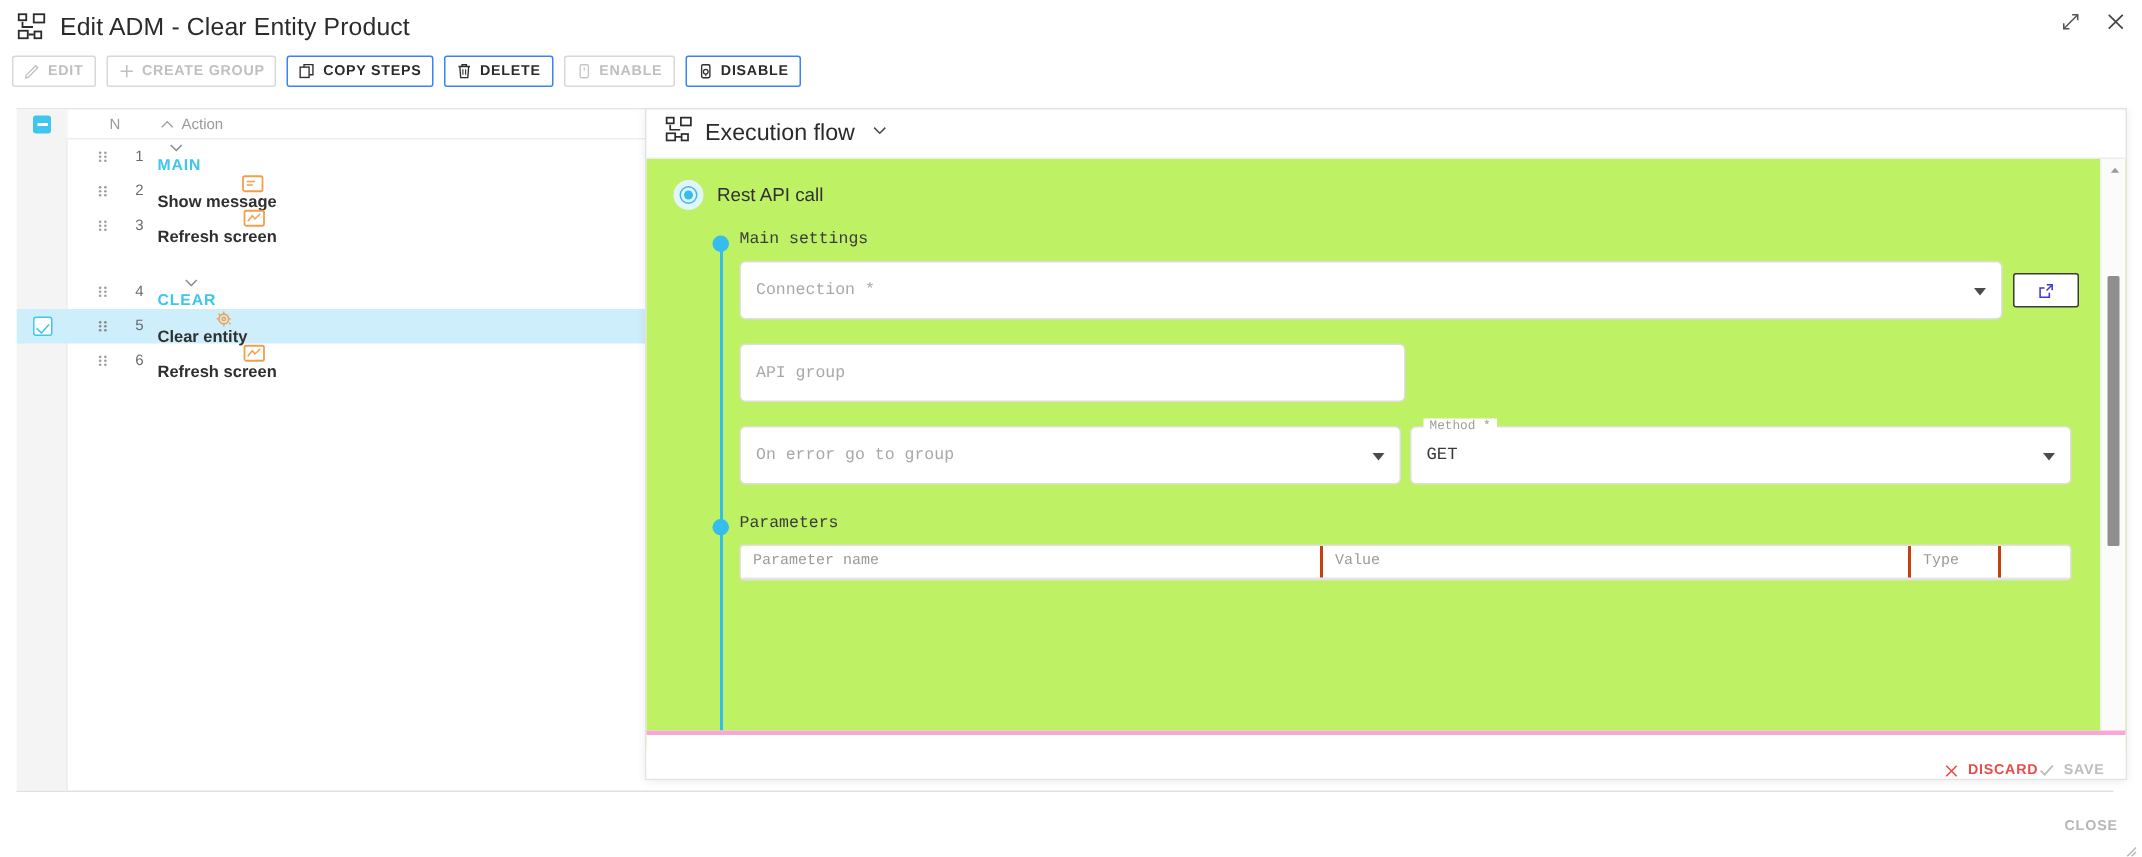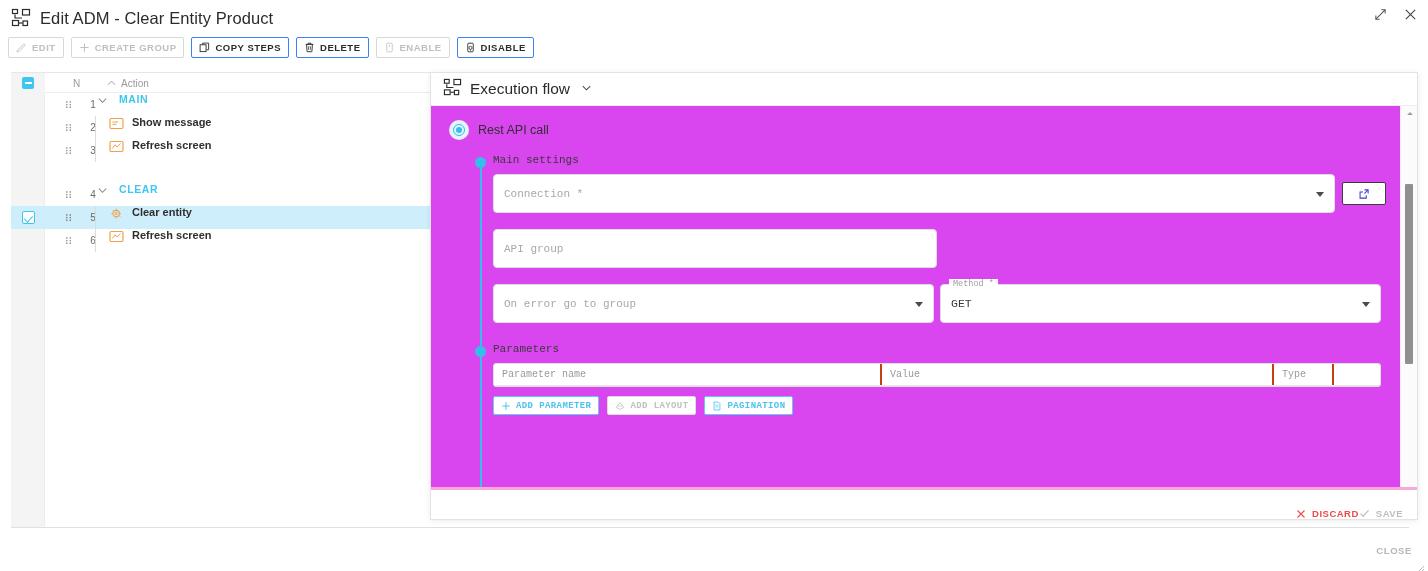--- a/index.html
+++ b/index.html
@@ -116,22 +116,22 @@
   .row .drag {
     position: absolute; left: 54px; top: 0; height: 23px;
     display: flex; align-items: center; cursor: grab;
   }
   .row .num {
     position: absolute; left: 76px; top: 0; width: 12px; height: 23px;
     display: flex; align-items: center; justify-content: center;
     font-size: 10px; color: #6b6b6b;
   }
   .row .content {
-    position: absolute; left: 84px; top: 0; height: 23px;
-    display: flex; align-items: flex-start;
+    position: absolute; left: 94px; top: 0; height: 23px;
+    display: flex; align-items: flex-end; flex-direction: column;
   }
   .chev {
     width: 14px; height: 14px; margin-right: 10px;
     display: flex; align-items: center; justify-content: center;
   }
   .grp-label {
     font-size: 10.5px; font-weight: bold; color: #3ec6ee; letter-spacing: .6px;
   }
   .tree-bar {
     width: 1px; height: 23px; background: #dcdcdc; margin-right: 13px;
@@ -153,21 +153,21 @@
     padding-left: 12px; gap: 8px;
     border-bottom: 1px solid #ededed;
   }
   .dlg-head .t {
     font-size: 15.5px; color: #2b2b2b;
   }
   .dlg-body {
     position: relative;
     height: 394px;
     overflow: hidden;
-    background: #d946ef;
+    background: #bef264;
   }
   .dlg-scroll-area {
     position: absolute; left: 0; top: 0; right: 18px; bottom: 0;
     padding: 0;
   }
   .step-head {
     display: flex; align-items: center; gap: 9px;
     padding: 14px 0 0 18px;
   }
   .radio-outer {
@@ -639,42 +639,20 @@
 
           <div class="ptable" style="width:888px; margin-top:6px;">
             <div class="pt-head">
               <div class="pt-th" style="width:388px;">Parameter name</div>
               <div class="pt-th" style="width:392px;">Value</div>
               <div class="pt-th" style="width:60px;">Type</div>
               <div class="pt-th" style="width:46px;"></div>
             </div>
           </div>
 
-          <div class="pbtns">
-            <div class="pbtn">
-              <svg viewBox="0 0 12 12" width="10" height="10">
-                <path d="M6 1.5 V10.5 M1.5 6 H10.5" fill="none" stroke="#4bc3ef" stroke-width="1.2"></path>
-              </svg>
-              <span>ADD PARAMETER</span>
-            </div>
-            <div class="pbtn disabled">
-              <svg viewBox="0 0 12 12" width="10" height="10">
-                <path d="M1.5 7.5 L6 1.8 L10.5 7.5 L6 10.2 Z" fill="none" stroke="#c0c0c0" stroke-width="1"></path>
-                <path d="M3 6 L8.4 6" stroke="#c0c0c0" stroke-width=".8" fill="none"></path>
-              </svg>
-              <span>ADD LAYOUT</span>
-            </div>
-            <div class="pbtn">
-              <svg viewBox="0 0 12 12" width="10" height="10">
-                <path d="M2.5 1.2 H7.5 L9.5 3.2 V10.8 H2.5 Z" fill="none" stroke="#4bc3ef" stroke-width="1"></path>
-                <path d="M4.2 5 H7.8 M4.2 7 H7.8" stroke="#4bc3ef" stroke-width=".8" fill="none"></path>
-              </svg>
-              <span>PAGINATION</span>
-            </div>
-          </div>
         </div>
 
       </div>
 
       <div class="vscroll">
         <div class="vs-arrow up">
           <svg viewBox="0 0 10 8" width="8" height="7">
               <path d="M1.5 6 L5 2 L8.5 6 Z" fill="#9a9a9a"></path>
             </svg>
         </div>

